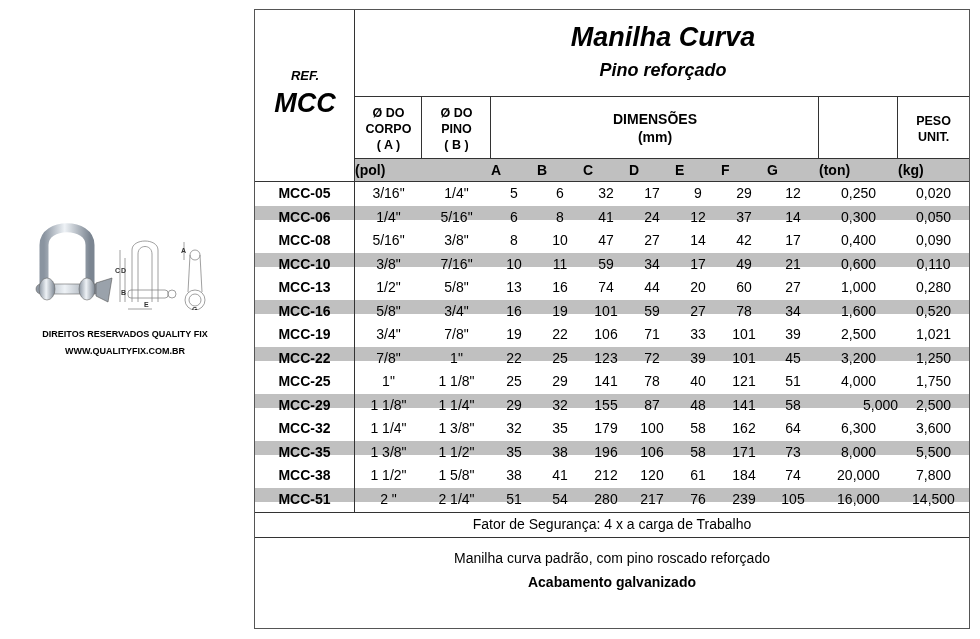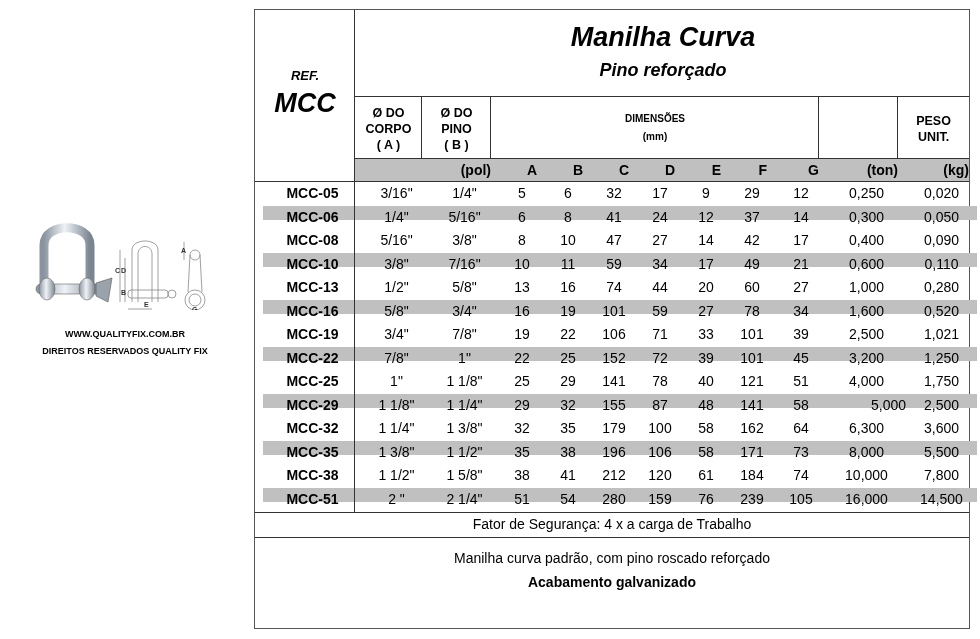--- a/index.html
+++ b/index.html
@@ -10,22 +10,22 @@
   .copyright div{white-space:nowrap;}
   .sheet{position:absolute;left:254px;top:9px;width:716px;height:620px;border:1.5px solid #555;box-sizing:border-box;}
   .vline{position:absolute;width:0;border-left:1.5px solid #333;}
   .hline{position:absolute;height:0;border-top:1.5px solid #333;}
   .ref-label{position:absolute;left:0;top:58px;width:100px;text-align:center;font-weight:bold;font-style:italic;font-size:13px;}
   .ref-code{position:absolute;left:0;top:78px;width:100px;text-align:center;font-weight:bold;font-style:italic;font-size:27px;}
   .title{position:absolute;left:100px;top:12px;width:616px;text-align:center;font-weight:bold;font-style:italic;font-size:27px;}
   .subtitle{position:absolute;left:100px;top:50px;width:616px;text-align:center;font-weight:bold;font-style:italic;font-size:18px;}
   .hdr{position:absolute;text-align:center;font-weight:bold;font-size:12.5px;line-height:16px;}
   .units-row{position:absolute;left:100px;top:149px;width:614px;height:23px;background:#c0c0c0;}
-  .units-row .u{position:absolute;top:0;height:23px;line-height:23px;text-align:right;font-weight:bold;font-size:14px;}
-  .row{position:absolute;left:8px;width:714px;height:14px;}
+  .units-row .u{position:absolute;top:0;height:23px;line-height:23px;text-align:left;font-weight:bold;font-size:14px;}
+  .row{position:absolute;left:0;width:714px;height:14px;}
   .row.shade{background:#c0c0c0;}
   .row .c{position:absolute;top:0;height:23.5px;line-height:23.5px;text-align:center;font-size:14px;}
   .row .ref{font-weight:bold;}
   .safety{position:absolute;left:0;top:502px;width:714px;height:25px;line-height:25px;text-align:center;font-size:14px;}
   .notes{position:absolute;left:0;top:536px;width:714px;text-align:center;font-size:14px;line-height:24px;}
   .notes .strong{font-weight:bold;}
 </style>
 </head>
 <body>
 
@@ -68,22 +68,22 @@
       <text x="115" y="63">C</text>
       <text x="121" y="63">D</text>
       <text x="121" y="85">B</text>
       <text x="144" y="97">E</text>
       <text x="151" y="106">F</text>
       <text x="181" y="43">A</text>
       <text x="192" y="102">G</text>
     </g>
   </svg>
   <div class="copyright">
+    <div>DIREITOS RESERVADOS QUALITY FIX</div>
     <div>WWW.QUALITYFIX.COM.BR</div>
-    <div>DIREITOS RESERVADOS QUALITY FIX</div>
   </div>
 </div>
 
 <div class="sheet">
 
   <div class="ref-label">REF.</div>
   <div class="ref-code">MCC</div>
 
   <div class="title">Manilha Curva</div>
   <div class="subtitle">Pino reforçado</div>
@@ -91,21 +91,21 @@
   <div class="hdr" style="left:100px;top:95px;width:67px;">
     <div>Ø DO</div>
     <div>CORPO</div>
     <div>( A )</div>
   </div>
   <div class="hdr" style="left:167px;top:95px;width:69px;">
     <div>Ø DO</div>
     <div>PINO</div>
     <div>( B )</div>
   </div>
-  <div class="hdr" style="left:236px;top:100px;width:328px;font-size:10px;line-height:18px;">
+  <div class="hdr" style="left:236px;top:100px;width:328px;font-size:14px;line-height:18px;">
     <div>DIMENSÕES</div>
     <div>(mm)</div>
   </div>
   <div class="hdr" style="left:643px;top:103px;width:71px;text-align:center;">
     <div>PESO</div>
     <div>UNIT.</div>
   </div>
 
   <div class="units-row">
     <div class="u" style="left:0;width:136px;">(pol)</div>
@@ -218,21 +218,21 @@
     <div class="c" style="left:512px;width:52px;">39</div>
     <div class="c" style="left:564px;width:79px;">2,500</div>
     <div class="c" style="left:643px;width:71px;">1,021</div>
   </div>
       <div class="row shade" style="top: 336.5px;">
     <div class="c ref" style="left:0;width:99px;">MCC-22</div>
     <div class="c" style="left:100px;width:67px;">7/8"</div>
     <div class="c" style="left:167px;width:69px;">1"</div>
     <div class="c" style="left:236px;width:46px;">22</div>
     <div class="c" style="left:282px;width:46px;">25</div>
-    <div class="c" style="left:328px;width:46px;">152</div>
+    <div class="c" style="left:328px;width:46px;">123</div>
     <div class="c" style="left:374px;width:46px;">72</div>
     <div class="c" style="left:420px;width:46px;">39</div>
     <div class="c" style="left:466px;width:46px;">101</div>
     <div class="c" style="left:512px;width:52px;">45</div>
     <div class="c" style="left:564px;width:79px;">3,200</div>
     <div class="c" style="left:643px;width:71px;">1,250</div>
   </div>
       <div class="row" style="top: 360px;">
     <div class="c ref" style="left:0;width:99px;">MCC-25</div>
     <div class="c" style="left:100px;width:67px;">1"</div>
@@ -293,31 +293,31 @@
     <div class="c ref" style="left:0;width:99px;">MCC-38</div>
     <div class="c" style="left:100px;width:67px;">1 1/2"</div>
     <div class="c" style="left:167px;width:69px;">1 5/8"</div>
     <div class="c" style="left:236px;width:46px;">38</div>
     <div class="c" style="left:282px;width:46px;">41</div>
     <div class="c" style="left:328px;width:46px;">212</div>
     <div class="c" style="left:374px;width:46px;">120</div>
     <div class="c" style="left:420px;width:46px;">61</div>
     <div class="c" style="left:466px;width:46px;">184</div>
     <div class="c" style="left:512px;width:52px;">74</div>
-    <div class="c" style="left:564px;width:79px;">10,000</div>
+    <div class="c" style="left:564px;width:79px;">20,000</div>
     <div class="c" style="left:643px;width:71px;">7,800</div>
   </div>
       <div class="row shade" style="top: 477.5px;">
     <div class="c ref" style="left:0;width:99px;">MCC-51</div>
     <div class="c" style="left:100px;width:67px;">2 "</div>
     <div class="c" style="left:167px;width:69px;">2 1/4"</div>
     <div class="c" style="left:236px;width:46px;">51</div>
     <div class="c" style="left:282px;width:46px;">54</div>
     <div class="c" style="left:328px;width:46px;">280</div>
-    <div class="c" style="left:374px;width:46px;">159</div>
+    <div class="c" style="left:374px;width:46px;">217</div>
     <div class="c" style="left:420px;width:46px;">76</div>
     <div class="c" style="left:466px;width:46px;">239</div>
     <div class="c" style="left:512px;width:52px;">105</div>
     <div class="c" style="left:564px;width:79px;">16,000</div>
     <div class="c" style="left:643px;width:71px;">14,500</div>
   </div>
     </div>
 
   <div class="vline" style="left:99px;top:0;height:502px;"></div>
   <div class="hline" style="left:100px;top:86px;width:614px;"></div>

